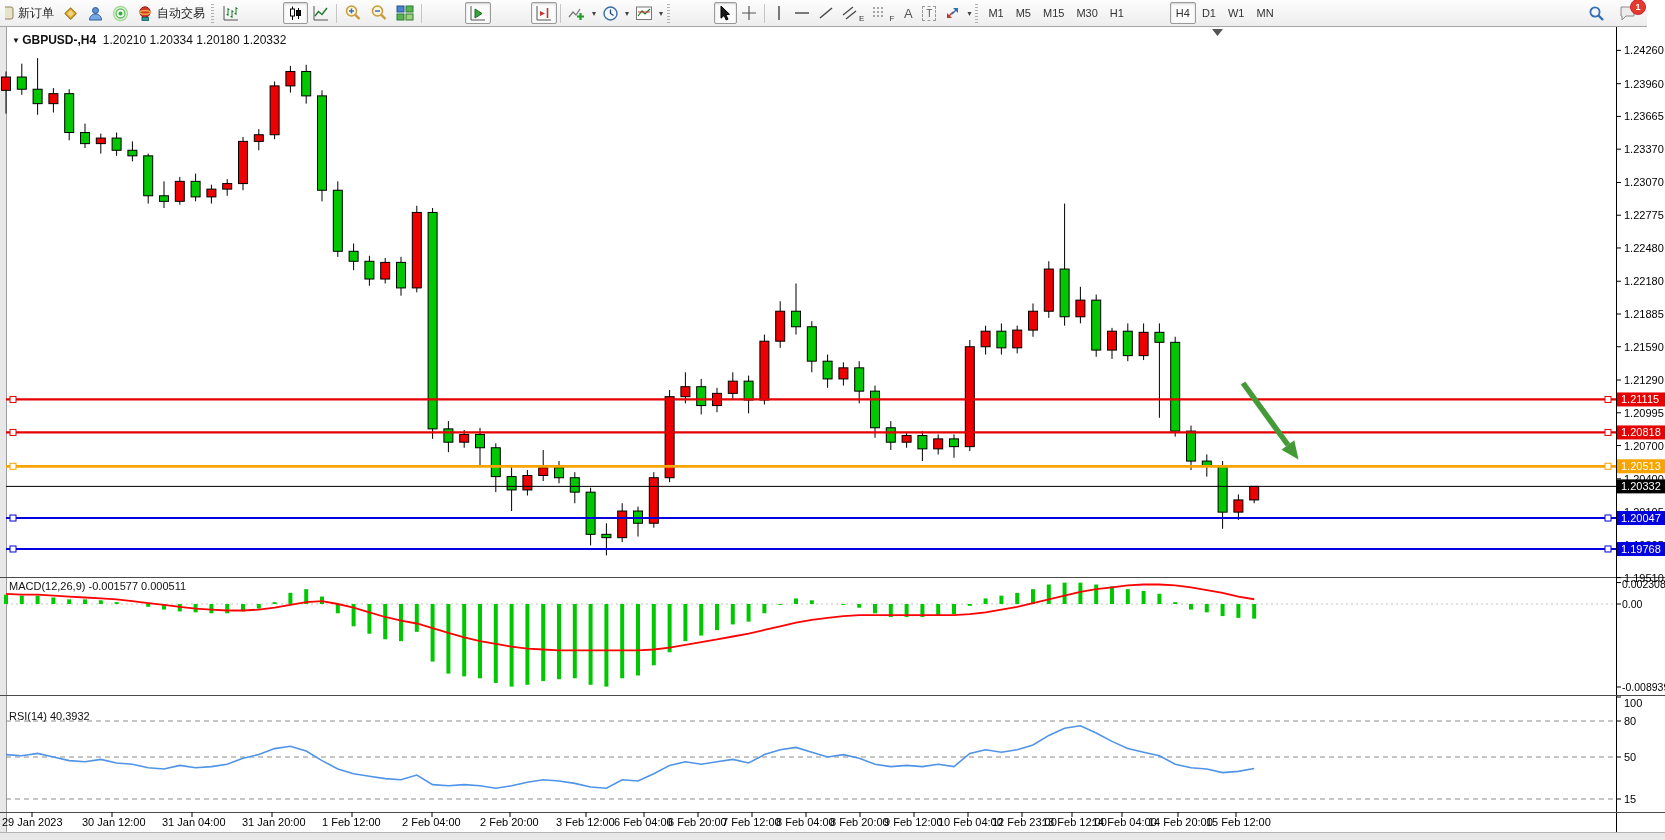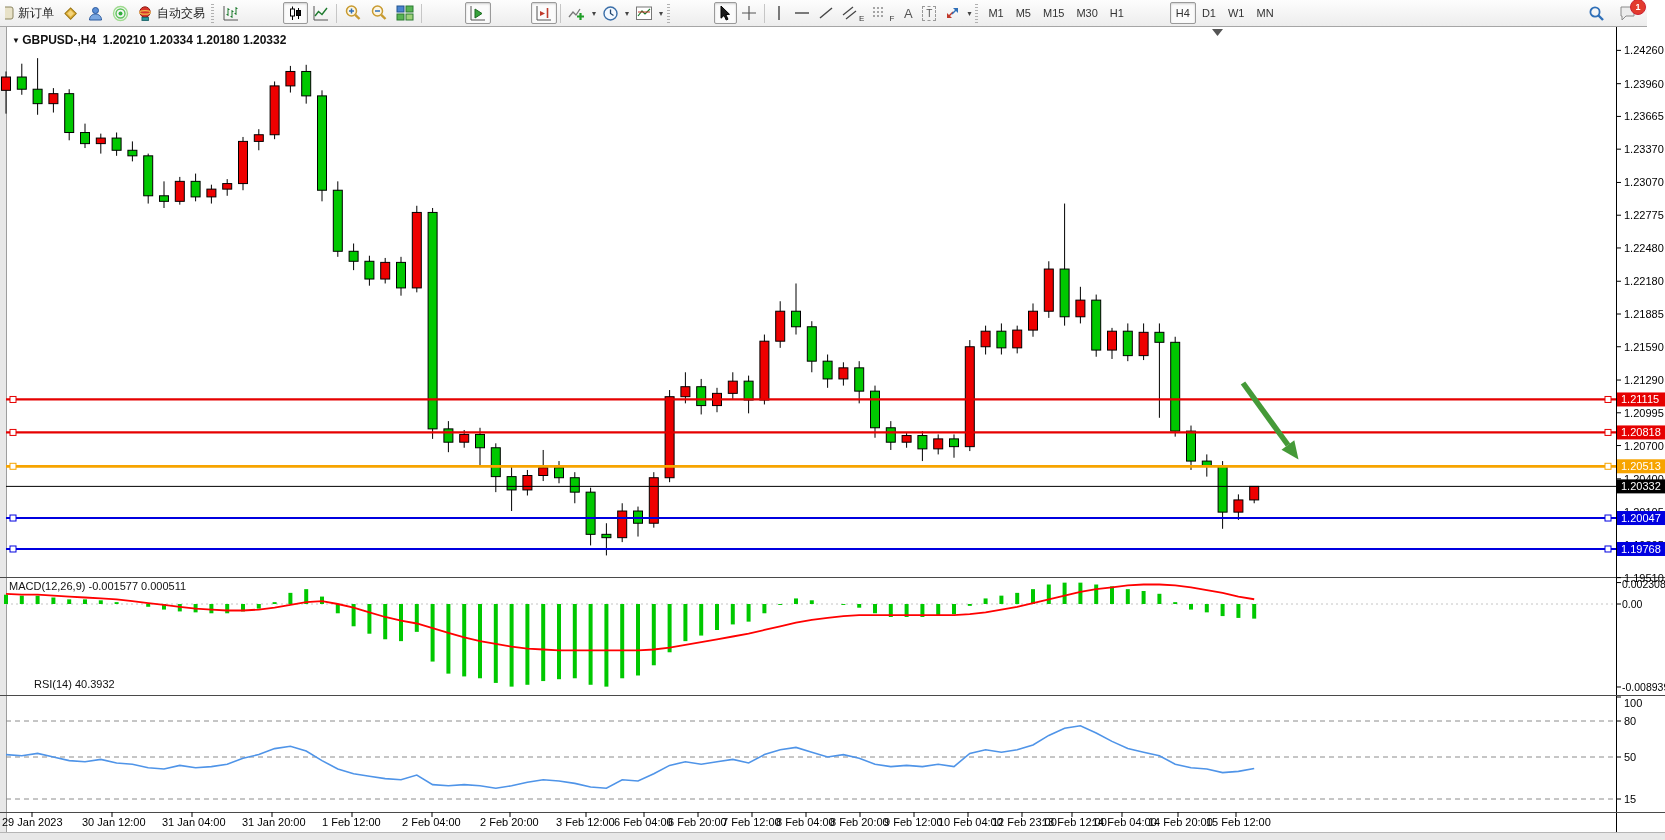--- a/index.html
+++ b/index.html
@@ -234,23 +234,23 @@
       </div>
       <div class="tb" style="position:relative;">
         <svg width="18" height="16" viewBox="0 0 18 16">
             <path d="M2 2h13v9H7l-4 4v-4H2z" fill="#ececec" stroke="#8a8a8a"></path>
           </svg>
         <span class="badge">1</span>
       </div>
     </div>
   </div>
 
-  <div class="chart-title"><span>GBPUSD-,H4</span>&nbsp;&nbsp;<span style="font-weight:bold;">1.20210 1.20334 1.20180 1.20332</span></div>
+  <div class="chart-title"><span>GBPUSD-,H4</span>&nbsp;&nbsp;<span style="font-weight:normal;">1.20210 1.20334 1.20180 1.20332</span></div>
   <div class="ind-label" style="top:580px;">MACD(12,26,9) -0.001577 0.000511</div>
-  <div class="ind-label" style="top:678px;margin-left:25px;">RSI(14) 40.3932</div>
+  <div class="ind-label" style="top:710px;">RSI(14) 40.3932</div>
 
   <svg id="cv" width="1665" height="840" style="position:absolute;left:0;top:0;">
       <rect x="0" y="27" width="1665" height="813" fill="#ffffff"></rect>
       <rect x="0" y="27" width="6" height="805" fill="#e8e8e8"></rect>
       <line x1="6.5" y1="27" x2="6.5" y2="832" stroke="#9e9e9e"></line>
       <rect x="0" y="832" width="1665" height="8" fill="#e8e8e8"></rect>
       <line x1="0" y1="832.5" x2="1665" y2="832.5" stroke="#b5b5b5"></line>
       <line x1="1616.5" y1="27" x2="1616.5" y2="832" stroke="#000"></line>
       <line x1="0" y1="577.5" x2="1665" y2="577.5" stroke="#4a4a4a"></line>
       <line x1="0" y1="695.5" x2="1665" y2="695.5" stroke="#4a4a4a"></line>

